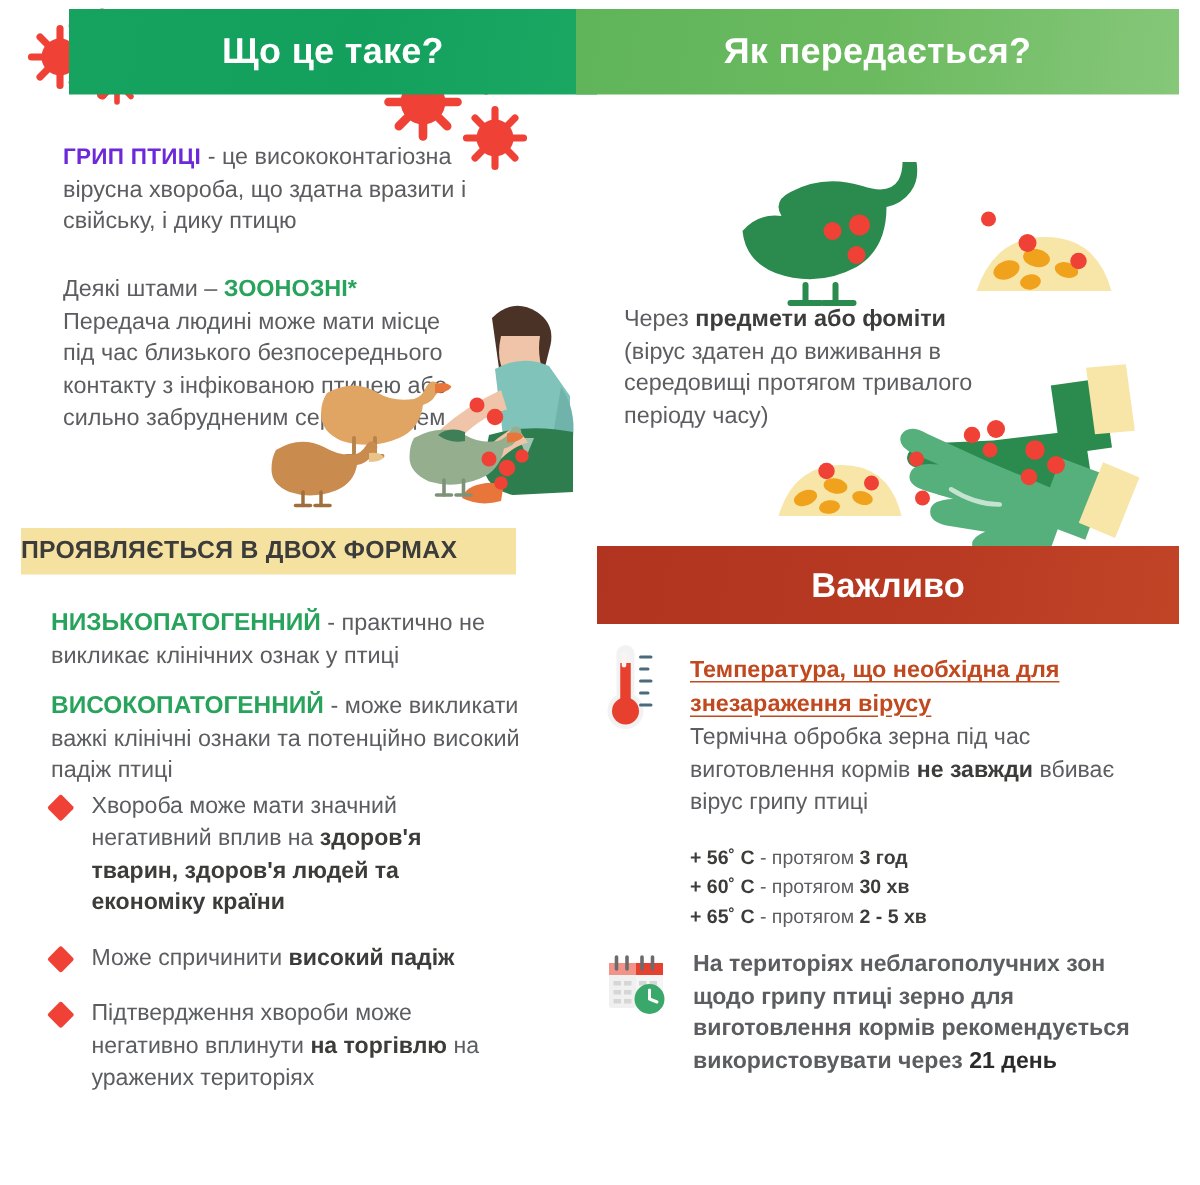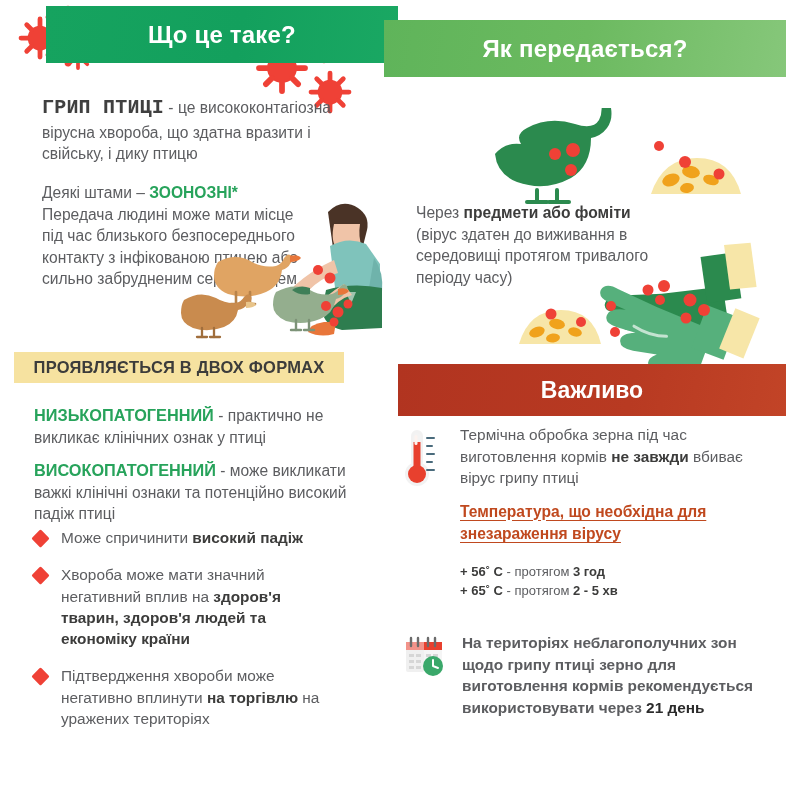--- a/index.html
+++ b/index.html
@@ -16,45 +16,45 @@
   
   .hdr{
     position:absolute;
     height:57px;
     display:flex;align-items:center;justify-content:center;
     color:#ffffff;
     font-size:24px;font-weight:bold;letter-spacing:.2px;
   }
   .hdr-left{left:14px;top:6px;width:352px;
     background:linear-gradient(100deg,#16a35f 0%,#13a05d 55%,#1aa863 100%);margin-left:32px;}
-  .hdr-right{left:384px;top:20px;width:402px;
+  .hdr-right{left:384px;top:6px;width:402px;
     background:linear-gradient(100deg,#5fb45a 0%,#6cba60 50%,#86c77a 100%);}
 
   .hdr-red{
     position:absolute;left:398px;top:364px;width:388px;height:52px;
     background:linear-gradient(100deg,#b13420 0%,#b83a22 60%,#c24427 100%);
     display:flex;align-items:center;justify-content:center;
     color:#fff;font-size:23px;font-weight:bold;
   }
   .band-yellow{
     position:absolute;left:14px;top:352px;width:330px;height:31px;
     background:#f6e2a0;
-    display:flex;align-items:center;justify-content:center;
+    display:flex;align-items:center;
   }
   .band-yellow span{
     color:#3c3c3b;font-size:16.5px;font-weight:bold;letter-spacing:.2px;
   }
 
   
   .body-txt{font-size:15.6px;line-height:1.38;color:#5c5d60;}
   .body-txt b{color:#3c3c3b;font-weight:bold;}
 
   
   #txt-flu{position:absolute;left:42px;top:94px;width:300px;}
-  #txt-flu .lead{font-size:20px;font-weight:bold;color:#404040;letter-spacing:.2px;font-family:Liberation Mono, monospace;}
+  #txt-flu .lead{font-size:15px;font-weight:bold;color:#6d28d9;letter-spacing:.2px;}
   #txt-zoo{position:absolute;left:42px;top:182px;width:258px;}
   #txt-zoo .zb{color:#27a35b;font-weight:bold;}
   #txt-zoo .star{color:#27a35b;font-weight:bold;}
 
   
   #forms{position:absolute;left:34px;top:404px;width:320px;}
   #forms .frow{margin-bottom:11px;}
   #forms .ftitle{color:#27a35b;font-weight:bold;font-size:16.3px;}
 
   
@@ -264,27 +264,27 @@
     </div>
     <div class="frow body-txt">
       <span class="ftitle">ВИСОКОПАТОГЕННИЙ</span><span> - може викликати важкі клінічні ознаки та потенційно високий падіж птиці</span>
     </div>
   </div>
 
   <div id="bullets">
     <div class="bullet">
       <span class="diamond"></span>
       <span class="btext">
-        <span>Може спричинити </span><b>високий падіж</b><span></span>
+        <span>Хвороба може мати значний негативний вплив на </span><b>здоров'я тварин, здоров'я людей та економіку країни</b><span></span>
       </span>
     </div>
     <div class="bullet">
       <span class="diamond"></span>
       <span class="btext">
-        <span>Хвороба може мати значний негативний вплив на </span><b>здоров'я тварин, здоров'я людей та економіку країни</b><span></span>
+        <span>Може спричинити </span><b>високий падіж</b><span></span>
       </span>
     </div>
     <div class="bullet">
       <span class="diamond"></span>
       <span class="btext">
         <span>Підтвердження хвороби може негативно вплинути </span><b>на торгівлю</b><span> на уражених територіях</span>
       </span>
     </div>
   </div>
 
@@ -380,27 +380,30 @@
         <g stroke="#4a6b7c" stroke-width="2" stroke-linecap="round">
           <line x1="23" y1="10" x2="30" y2="10"></line>
           <line x1="23" y1="18" x2="28" y2="18"></line>
           <line x1="23" y1="26" x2="30" y2="26"></line>
           <line x1="23" y1="34" x2="28" y2="34"></line>
           <line x1="23" y1="42" x2="30" y2="42"></line>
         </g>
       </svg>
     </div>
     <div class="ttext">
+      <div id="temp-head">Температура, що необхідна для знезараження вірусу</div>
       <div>
         <span>Термічна обробка зерна під час виготовлення кормів </span><b>не завжди</b><span> вбиває вірус грипу птиці</span>
       </div>
-      <div id="temp-head">Температура, що необхідна для знезараження вірусу</div>
       <div id="temp-list">
         <div>
           <b>+ 56˚ С</b><span> - протягом </span><b>3 год</b>
+        </div>
+        <div>
+          <b>+ 60˚ С</b><span> - протягом </span><b>30 хв</b>
         </div>
         <div>
           <b>+ 65˚ С</b><span> - протягом </span><b>2 - 5 хв</b>
         </div>
       </div>
     </div>
   </div>
 
   <div id="cal-block">
     <div class="ccol">

